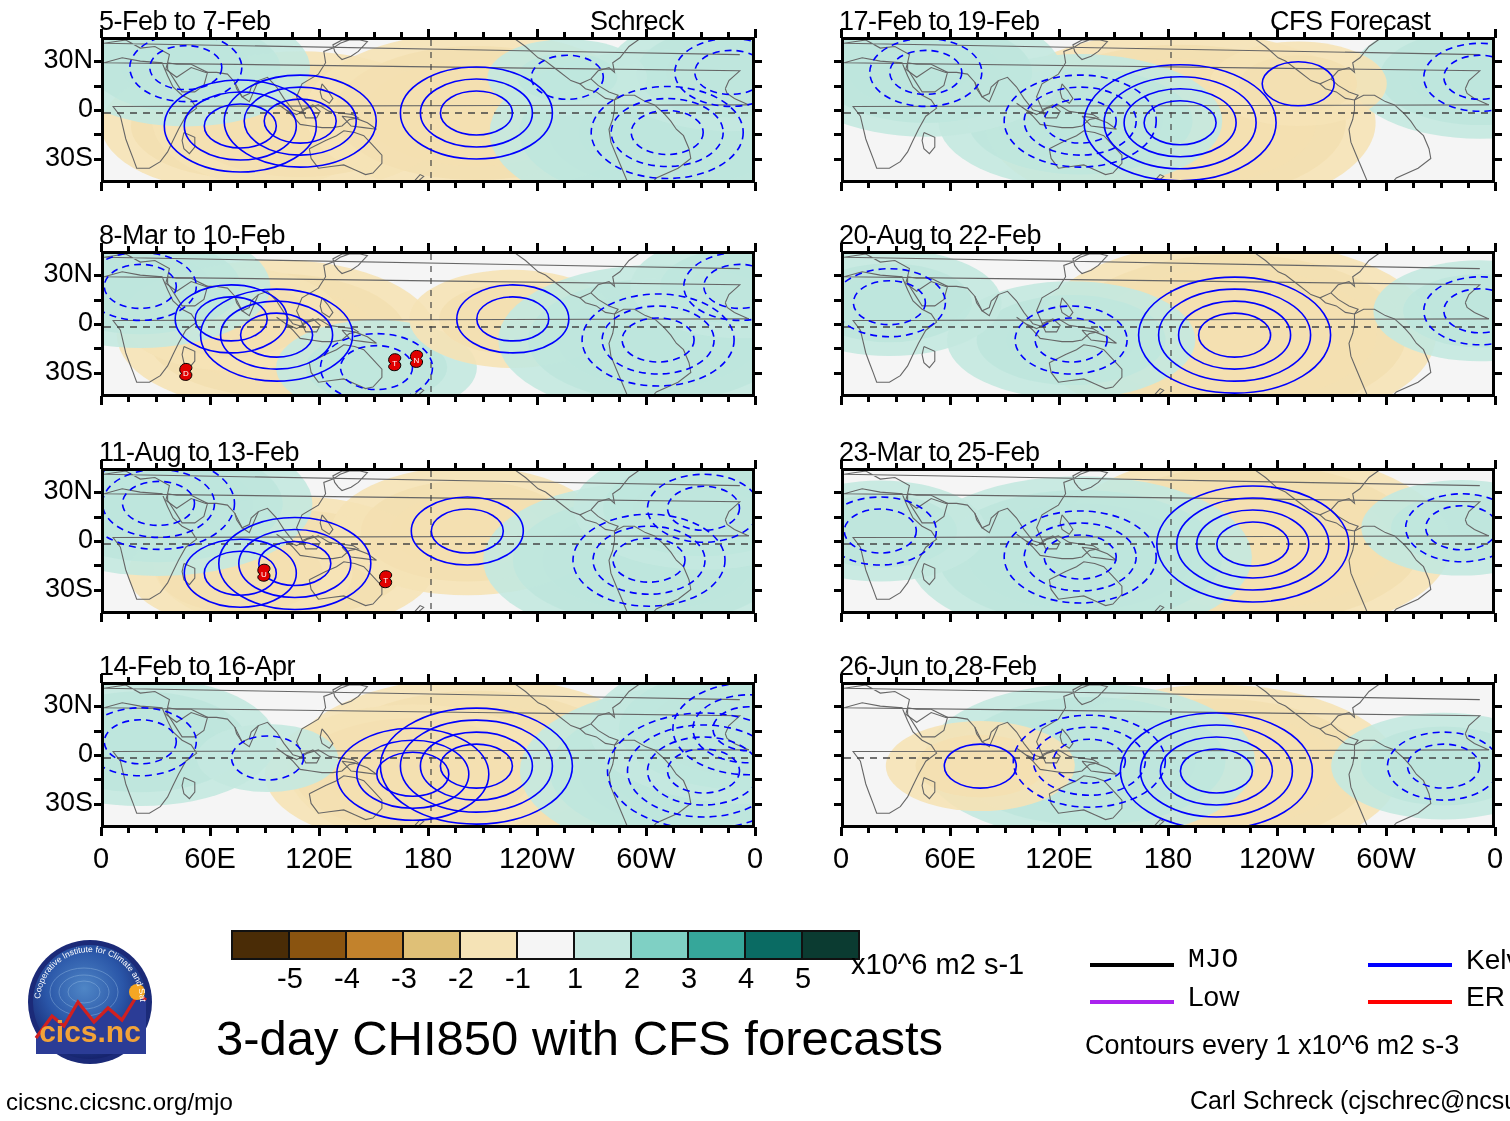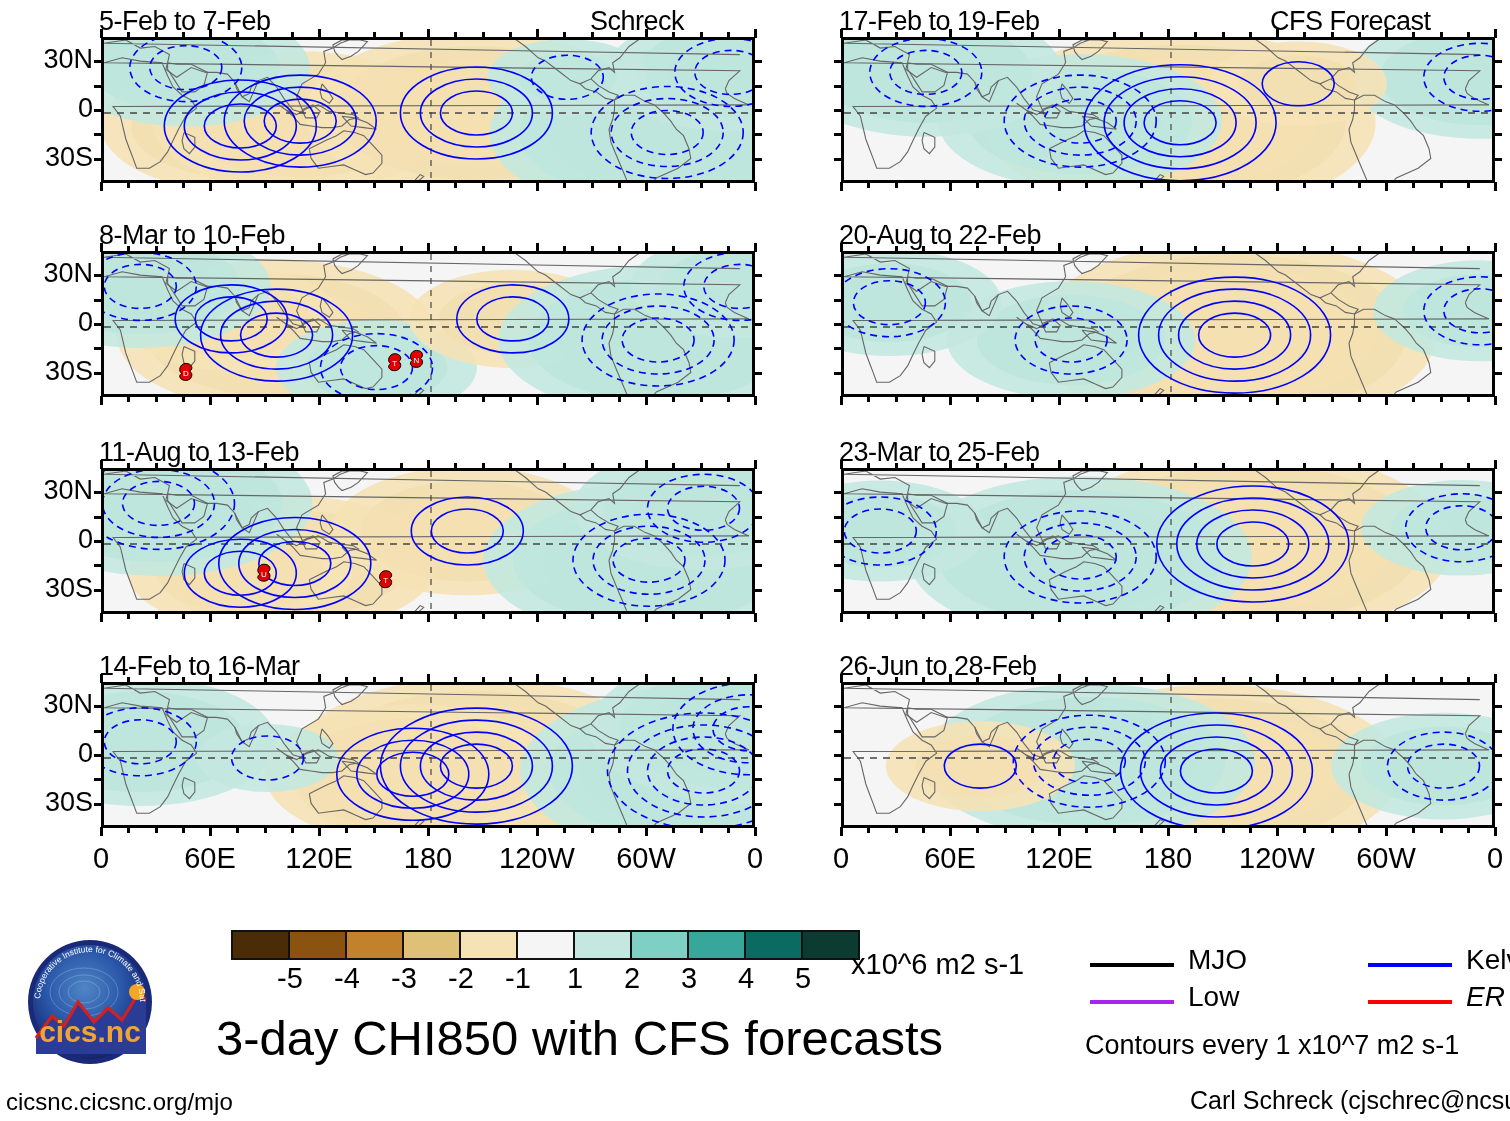--- a/index.html
+++ b/index.html
@@ -449,21 +449,21 @@
       <div class="tick" style="width: 3px; height: 6px; left: 672.25px; top: 463px;"></div>
       <div class="tick" style="width: 3px; height: 6px; left: 672.25px; top: 613px;"></div>
       <div class="tick" style="width: 3px; height: 6px; left: 699.5px; top: 463px;"></div>
       <div class="tick" style="width: 3px; height: 6px; left: 699.5px; top: 613px;"></div>
       <div class="tick" style="width: 3px; height: 6px; left: 726.75px; top: 463px;"></div>
       <div class="tick" style="width: 3px; height: 6px; left: 726.75px; top: 613px;"></div>
       <div class="tick" style="width: 3px; height: 9px; left: 754px; top: 460px;"></div>
       <div class="tick" style="width: 3px; height: 9px; left: 754px; top: 613px;"></div>
     </div>
     <div class="panel-wrap">
-      <div class="panel-title" style="left: 99px; top: 651px;">14-Feb to 16-Mar</div>
+      <div class="panel-title" style="left: 99px; top: 651px;">14-Feb to 16-Apr</div>
       <div class="map" style="left: 101px; top: 682px; width: 654px; height: 146px;">
         <svg width="654" height="146">
       <rect width="654" height="146" fill="#f5f5f5"></rect>
       <g filter="url(#none)">
             <ellipse cx="372.4" cy="81.1" rx="70.7" rx2="" ry="34.0" fill="#4a2c06" opacity="0.92"></ellipse>
             <ellipse cx="372.4" cy="81.1" rx="100.4" rx2="" ry="47.8" fill="#8a5410" opacity="0.92"></ellipse>
             <ellipse cx="372.4" cy="81.1" rx="130.1" rx2="" ry="61.5" fill="#c2822c" opacity="0.92"></ellipse>
             <ellipse cx="372.4" cy="81.1" rx="159.8" rx2="" ry="75.3" fill="#dfc077" opacity="0.92"></ellipse>
             <ellipse cx="372.4" cy="81.1" rx="189.5" rx2="" ry="89.0" fill="#f5e3b6" opacity="0.92"></ellipse>
             <ellipse cx="308.8" cy="89.2" rx="58.9" rx2="" ry="28.5" fill="#8a5410" opacity="0.92"></ellipse>
@@ -1089,31 +1089,31 @@
     <div class="cb-tick" style="left: 545px; top: 962px;">1</div>
     <div class="cb-tick" style="left: 602px; top: 962px;">2</div>
     <div class="cb-tick" style="left: 659px; top: 962px;">3</div>
     <div class="cb-tick" style="left: 716px; top: 962px;">4</div>
     <div class="cb-tick" style="left: 773px; top: 962px;">5</div>
   </div>
 <div id="cbunit" style="left: 851px; top: 948px;">x10^6 m2 s-1</div>
 
 <div id="legend">
     <div class="leg-line" style="left: 1090px; top: 963px; background: rgb(0, 0, 0);"></div>
-    <div class="leg-lab" style="left: 1188px; top: 944px;">MJO</div>
+    <div class="leg-lab" style="left: 1188px; top: 944px; font-family: Liberation Mono, monospace;">MJO</div>
     <div class="leg-line" style="left: 1368px; top: 963px; background: rgb(0, 0, 255);"></div>
     <div class="leg-lab" style="left: 1466px; top: 944px;">Kelvin x2</div>
     <div class="leg-line" style="left: 1090px; top: 1000px; background: rgb(170, 34, 238);"></div>
     <div class="leg-lab" style="left: 1188px; top: 981px;">Low</div>
     <div class="leg-line" style="left: 1368px; top: 1000px; background: rgb(255, 0, 0);"></div>
-    <div class="leg-lab" style="left: 1466px; top: 981px; font-style: italic;">ER</div>
+    <div class="leg-lab" style="left: 1466px; top: 981px;">ER</div>
   </div>
 
 <div id="maintitle" style="left: 216px; top: 1010px;">3-day CHI850 with CFS forecasts</div>
-<div id="contnote" style="left: 1085px; top: 1030px;">Contours every 1 x10^7 m2 s-1</div>
+<div id="contnote" style="left: 1085px; top: 1030px;">Contours every 1 x10^6 m2 s-3</div>
 <div id="credit" style="left: 1190px; top: 1086px;">Carl Schreck (cjschrec@ncsu.edu)</div>
 <div id="siteurl" style="left: 6px; top: 1088px;">cicsnc.cicsnc.org/mjo</div>
 
 <svg id="logo" viewBox="0 0 180 144">
   <defs>
     <radialGradient id="lg" cx="45%" cy="38%" r="62%">
       <stop offset="0%" stop-color="#4f86c6"></stop>
       <stop offset="55%" stop-color="#2a56a8"></stop>
       <stop offset="100%" stop-color="#16246e"></stop>
     </radialGradient>

